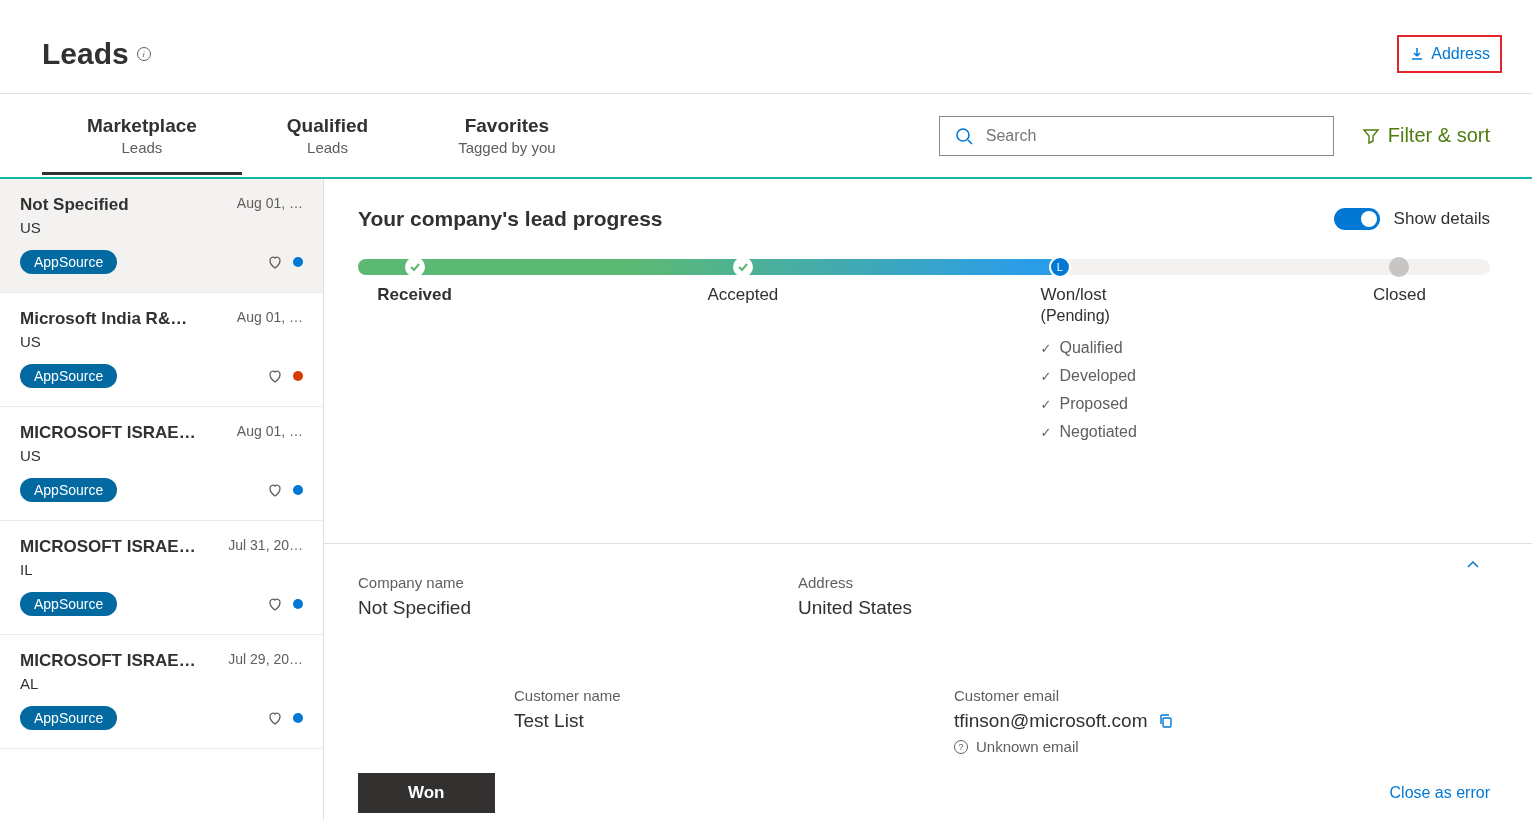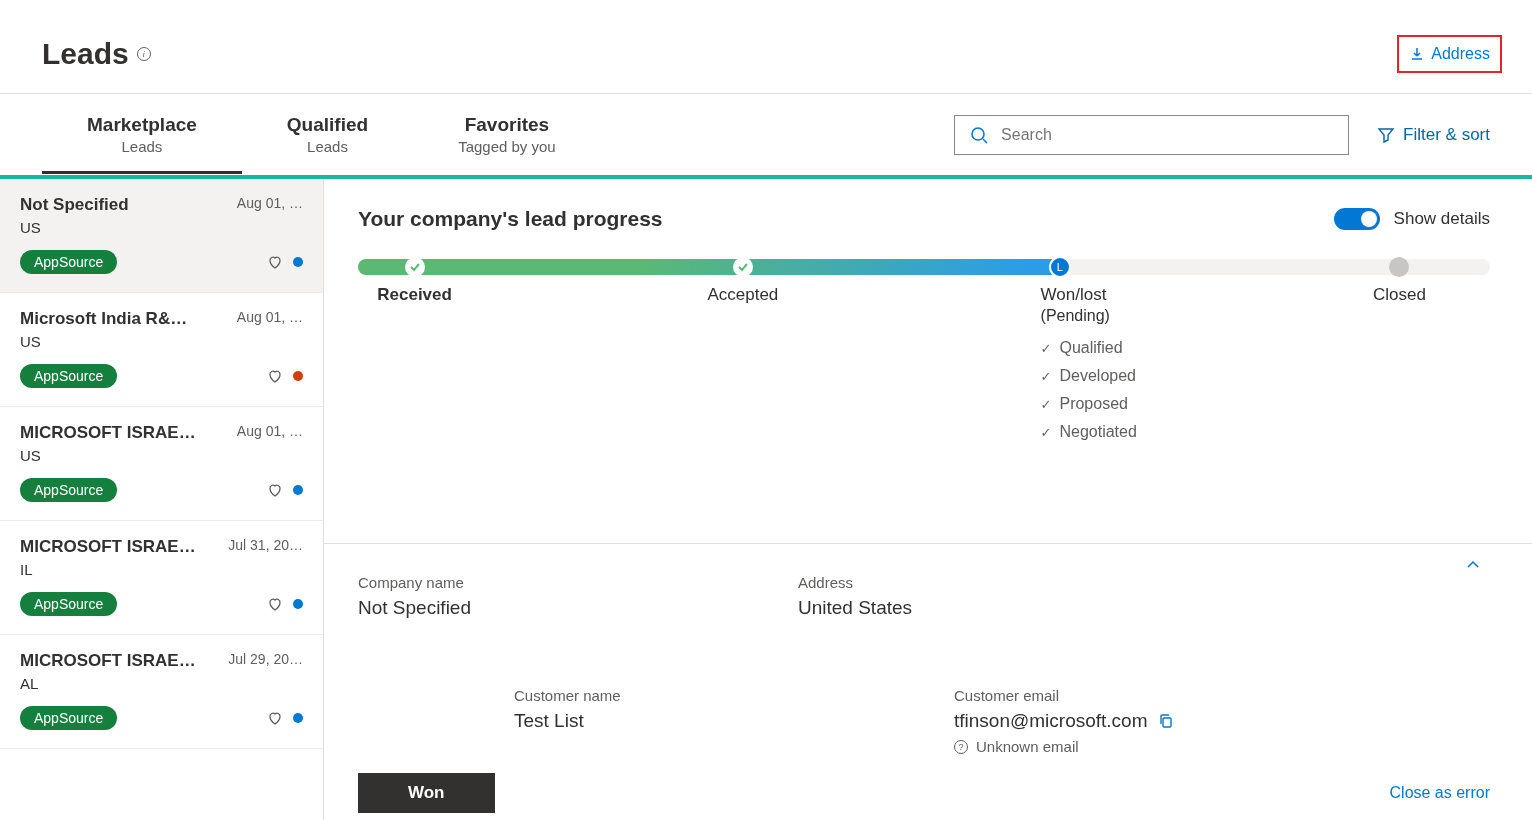--- a/index.html
+++ b/index.html
@@ -8,50 +8,50 @@
     .header { display: flex; justify-content: space-between; align-items: center; padding: 35px 20px 20px 42px; }
     .page-title { display: flex; align-items: center; gap: 8px; }
     .page-title h1 { font-size: 30px; font-weight: 600; }
     .info-icon { width: 14px; height: 14px; border: 1px solid #605e5c; border-radius: 50%; display: inline-flex; align-items: center; justify-content: center; font-size: 9px; font-style: italic; color: #605e5c; font-family: serif; }
     
     .export-btn { display: flex; align-items: center; gap: 6px; color: #0078d4; font-size: 16px; border: 2px solid #e3242b; padding: 8px 10px; cursor: pointer; background: none; margin-right: 10px; }
     .export-btn svg { width: 16px; height: 16px; }
     
     .divider { border: none; border-top: 1px solid #e1dfdd; }
     
-    .toolbar { display: flex; align-items: center; padding: 0 42px; border-bottom: 4px solid #14b8a6; height: 85px; }
+    .toolbar { display: flex; align-items: center; padding: 0 42px; border-bottom: 2px solid #14b8a6; height: 85px; }
     
     .tabs { display: flex; gap: 0; }
     .tab { padding: 18px 45px 16px; text-align: center; cursor: pointer; border-bottom: 3px solid transparent; }
     .tab.active { border-bottom: 3px solid #323130; }
     .tab-label { font-size: 19px; font-weight: 600; color: #323130; }
     .tab-sub { font-size: 15px; color: #605e5c; margin-top: 2px; }
     
     .toolbar-right { margin-left: auto; display: flex; align-items: center; gap: 28px; }
     .search-box { display: flex; align-items: center; border: 1px solid #8a8886; width: 395px; height: 40px; padding: 0 14px; gap: 12px; }
     .search-box svg { width: 20px; height: 20px; color: #0078d4; }
     .search-box input { border: none; outline: none; font-size: 16px; flex: 1; color: #605e5c; }
-    .filter-sort { display: flex; align-items: center; gap: 8px; cursor: pointer; font-size: 17px; color: #0369a1; }
+    .filter-sort { display: flex; align-items: center; gap: 8px; cursor: pointer; font-size: 20px; color: #4d7c0f; }
     .filter-sort svg { width: 18px; height: 18px; }
     
     .content { display: flex; }
     
     .lead-list { width: 324px; border-right: 1px solid #e1dfdd; }
     .lead-list-inner { overflow-y: auto; max-height: 640px; }
     .lead-list-inner::-webkit-scrollbar { width: 8px; }
     .lead-list-inner::-webkit-scrollbar-thumb { background: #c8c6c4; }
     
     .lead-item { padding: 16px 20px 18px; border-bottom: 1px solid #edebe9; cursor: pointer; }
     .lead-item.selected { background: #f3f2f1; }
     .lead-item-top { display: flex; justify-content: space-between; align-items: flex-start; }
     .lead-name { font-size: 17px; font-weight: 600; max-width: 180px; white-space: nowrap; overflow: hidden; text-overflow: ellipsis; }
     .lead-date { font-size: 14px; color: #605e5c; }
     .lead-loc { font-size: 15px; color: #323130; margin-top: 4px; }
     .lead-item-bottom { display: flex; justify-content: space-between; align-items: center; margin-top: 14px; }
-    .chip { background: #15803d; color: #fff; border-radius: 14px; padding: 4px 14px; font-size: 14px; }
+    .chip { background: #0369a1; color: #fff; border-radius: 14px; padding: 4px 14px; font-size: 14px; }
     .lead-actions { display: flex; align-items: center; gap: 10px; }
     .heart { width: 16px; height: 16px; color: #605e5c; }
     .dot { width: 10px; height: 10px; border-radius: 50%; }
     .dot.blue { background: #0078d4; }
     .dot.orange { background: #d83b01; }
     
     .detail { flex: 1; }
     .detail-header { display: flex; justify-content: space-between; align-items: center; padding: 28px 42px 12px 34px; }
     .detail-title { font-size: 21px; font-weight: 600; text-align: right; }
     .toggle-wrap { display: flex; align-items: center; gap: 14px; }

